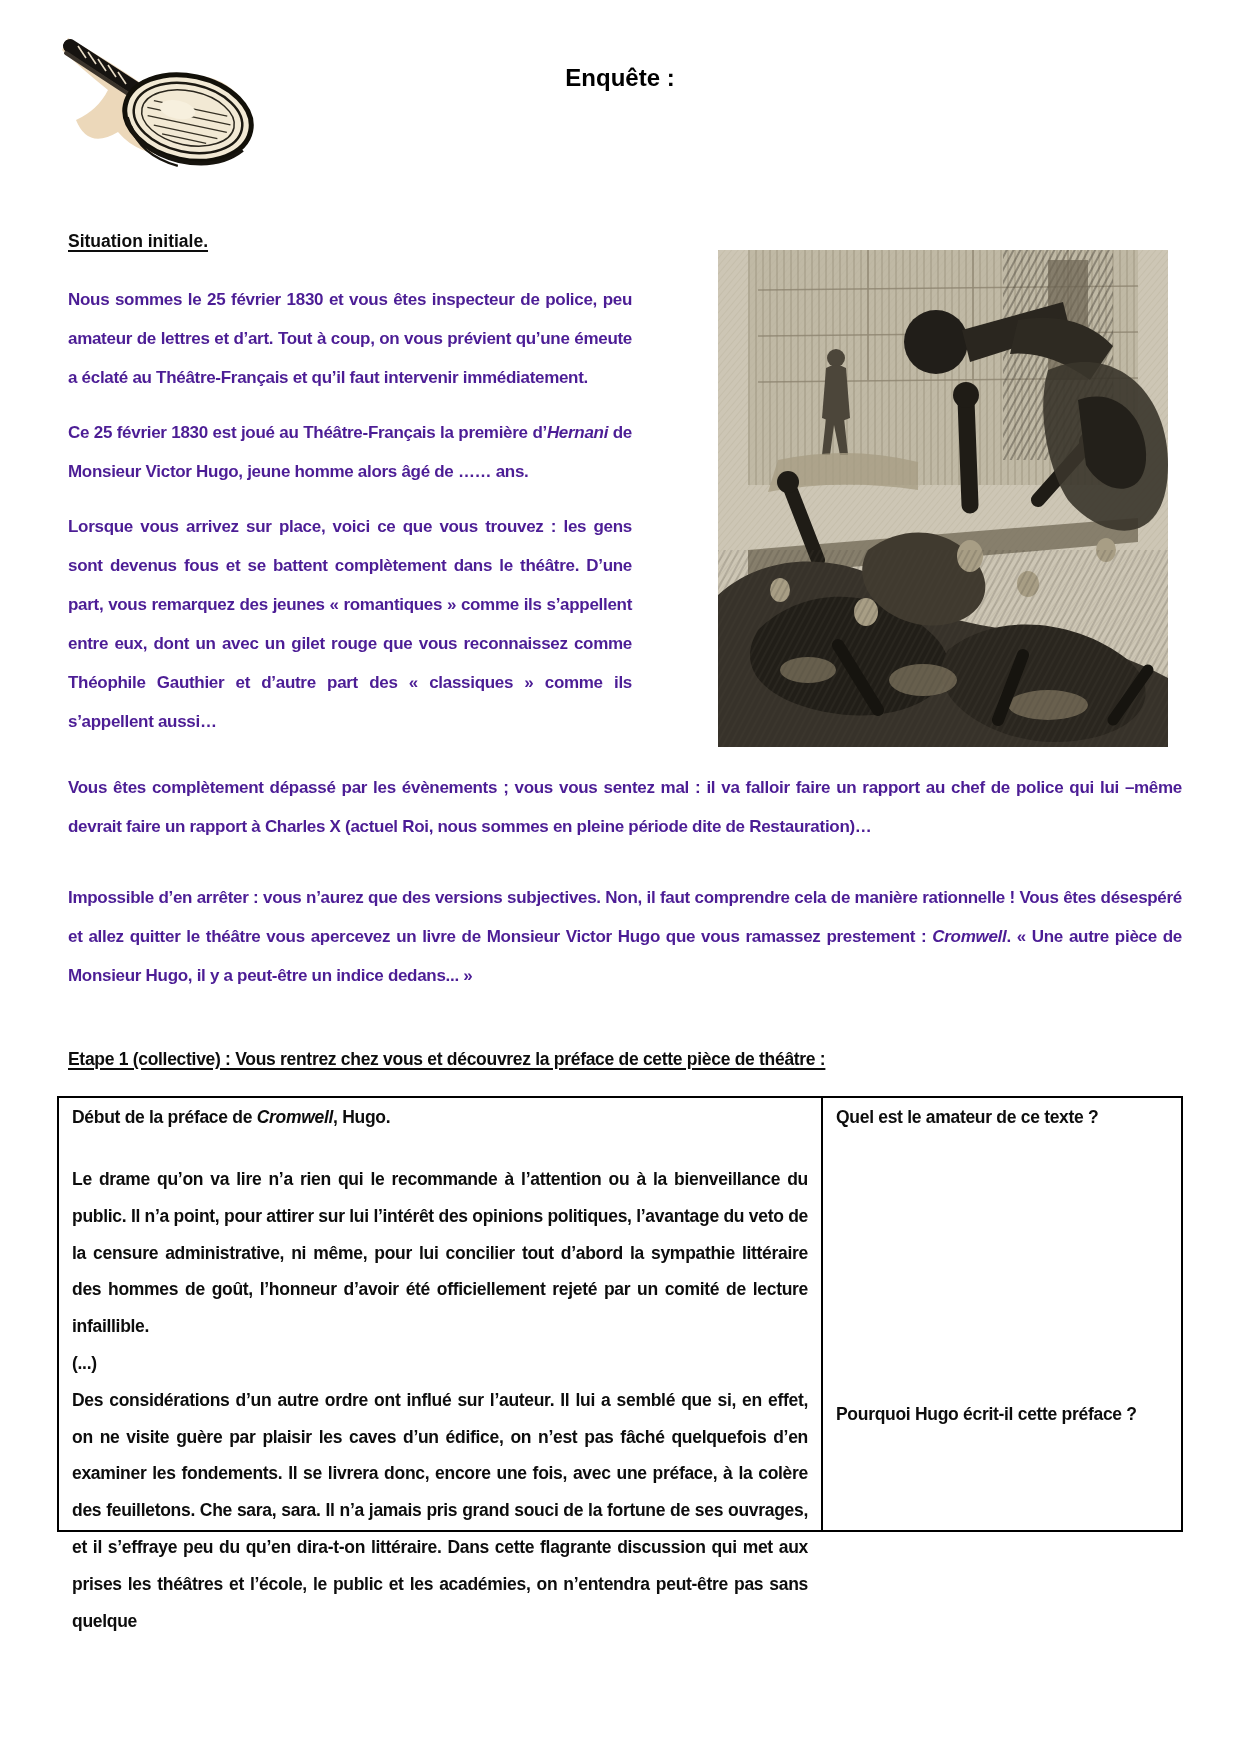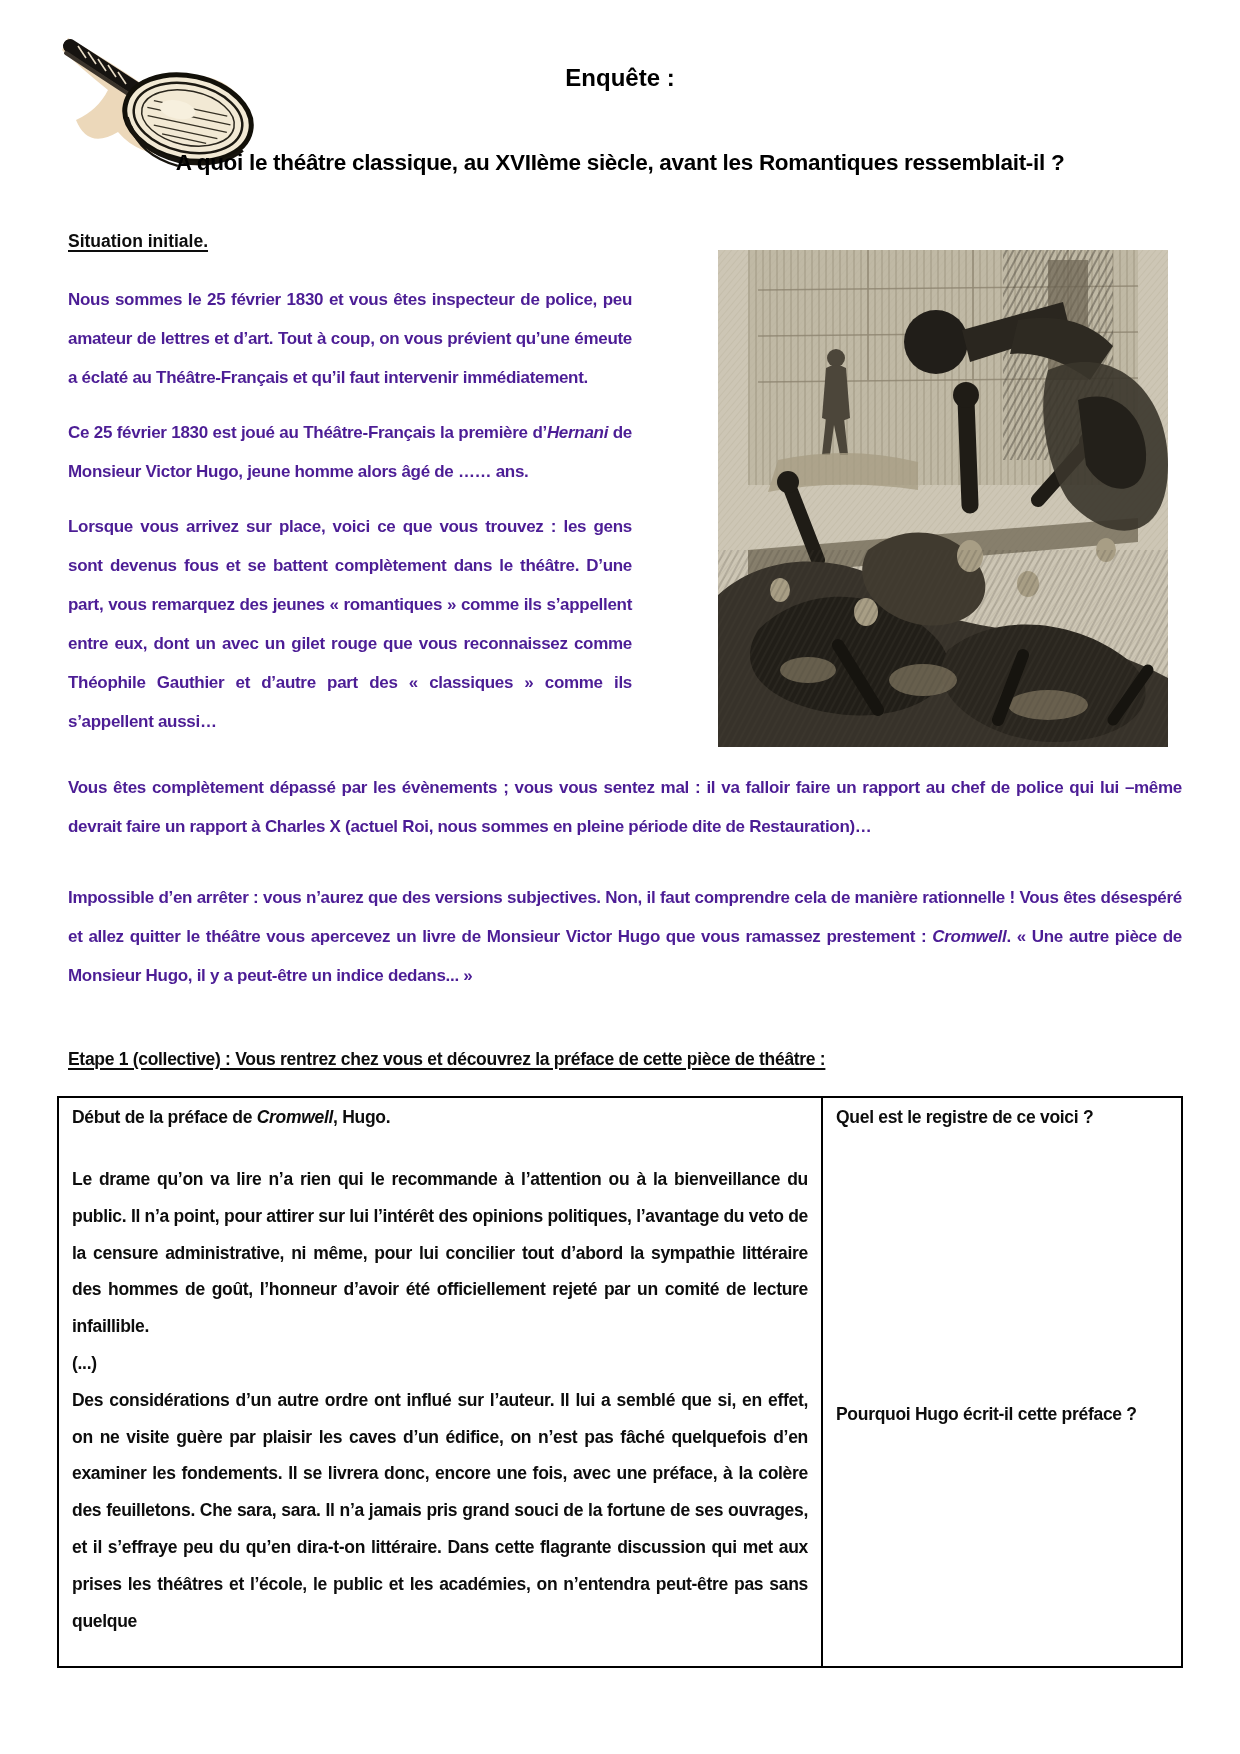--- a/index.html
+++ b/index.html
@@ -34,21 +34,21 @@
   }
   .col-left { left:68px; top:280px; width:564px; }
   .col-left p { margin-bottom:16px; }
   .p-full { left:68px; width:1114px; }
   .etape-heading {
     left:68px; top:1049px; width:1114px; font-size:17.5px; font-weight:700;
     text-decoration:underline; text-decoration-thickness:2px; text-underline-offset:3px;
     letter-spacing:-0.3px;
   }
   .doc-table {
-    left:57px; top:1096px; width:1126px; height:572px;
+    left:57px; top:1096px; width:1126px; height:436px;
     border:2px solid #000;
   }
   .cell-left {
     position:absolute; left:0; top:0; bottom:0; width:764px;
     border-right:2px solid #000; padding:9px 13px 0 13px;
   }
   .cell-right { position:absolute; left:764px; top:0; bottom:0; right:0; padding:9px 13px 0 13px; }
   .cell-header { font-size:17.5px; font-weight:700; letter-spacing:-0.3px; }
   .preface-body {
     margin-top:33px; font-size:17.5px; font-weight:700;
@@ -99,21 +99,20 @@
           </g>
           <ellipse cx="128" cy="92" rx="18" ry="9" fill="#f7f0de"></ellipse>
           <path d="M80,110 Q95,140 140,142 Q180,142 200,118" fill="none" stroke="#17140e" stroke-width="4"></path>
           <path d="M86,118 Q100,144 140,147" fill="none" stroke="#17140e" stroke-width="2.2"></path>
         </g>
       </g>
     </svg>
   </div>
 
   <div class="abs page-title">Enquête :</div>
-  <div class="abs page-subtitle">A quoi le théâtre classique, au XVIIème siècle, avant les Romantiques ressemblait-il ?</div>
 
   <div class="abs sit-heading">Situation initiale.</div>
 
   <div class="abs col-left body-txt just">
     <p>Nous sommes le 25 février 1830 et vous êtes inspecteur de police, peu amateur de lettres et d’art. Tout à coup, on vous prévient qu’une émeute a éclaté au Théâtre-Français et qu’il faut intervenir immédiatement.</p>
     <p><span>Ce 25 février 1830 est joué au Théâtre-Français la première d’</span><span class="i">Hernani</span><span> de Monsieur Victor Hugo, jeune homme alors âgé de …… ans.</span></p>
     <p>Lorsque vous arrivez sur place, voici ce que vous trouvez : les gens sont devenus fous et se battent complètement dans le théâtre. D’une part, vous remarquez des jeunes « romantiques » comme ils s’appellent entre eux, dont un avec un gilet rouge que vous reconnaissez comme Théophile Gauthier et d’autre part des « classiques » comme ils s’appellent aussi…</p>
   </div>
 
   <div class="abs engraving">
@@ -208,18 +207,18 @@
   <div class="abs doc-table">
     <div class="cell-left">
       <div class="cell-header"><span>Début de la préface de </span><span class="i">Cromwell</span><span>, Hugo.</span></div>
       <div class="preface-body">
         <p>Le drame qu’on va lire n’a rien qui le recommande à l’attention ou à la bienveillance du public. Il n’a point, pour attirer sur lui l’intérêt des opinions politiques, l’avantage du veto de la censure administrative, ni même, pour lui concilier tout d’abord la sympathie littéraire des hommes de goût, l’honneur d’avoir été officiellement rejeté par un comité de lecture infaillible.</p>
         <p>(...)</p>
         <p>Des considérations d’un autre ordre ont influé sur l’auteur. Il lui a semblé que si, en effet, on ne visite guère par plaisir les caves d’un édifice, on n’est pas fâché quelquefois d’en examiner les fondements. Il se livrera donc, encore une fois, avec une préface, à la colère des feuilletons. Che sara, sara. Il n’a jamais pris grand souci de la fortune de ses ouvrages, et il s’effraye peu du qu’en dira-t-on littéraire. Dans cette flagrante discussion qui met aux prises les théâtres et l’école, le public et les académies, on n’entendra peut-être pas sans quelque</p>
       </div>
     </div>
     <div class="cell-right">
-      <div class="cell-header">Quel est le registre de ce voici ?</div>
+      <div class="cell-header">Quel est le amateur de ce texte ?</div>
       <div class="right-question2">Pourquoi Hugo écrit-il cette préface ?</div>
     </div>
   </div>
 
 </div>
 
 </body></html>

